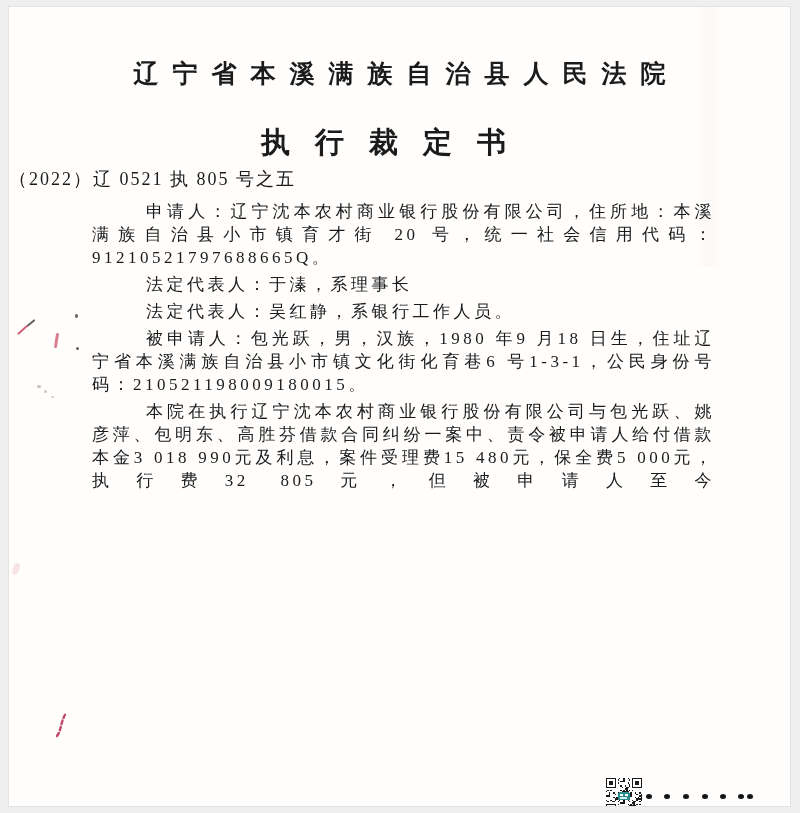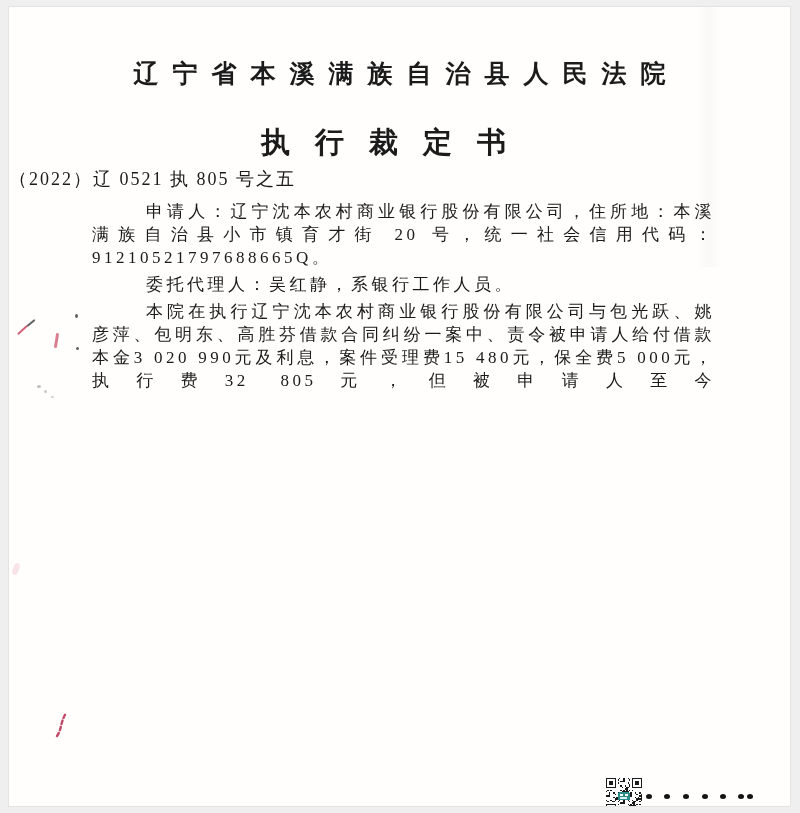--- a/index.html
+++ b/index.html
@@ -83,22 +83,24 @@
 
 <div class="scan">
   <div class="page">
 
     <div class="court-name">辽宁省本溪满族自治县人民法院</div>
     <div class="doc-title">执行裁定书</div>
     <div class="case-number">（2022）辽 0521 执 805 号之五</div>
 
     <div class="doc-body">
       <p class="para">申请人：辽宁沈本农村商业银行股份有限公司，住所地：本溪满族自治县小市镇育才街 20 号，统一社会信用代码：91210521797688665Q。</p>
-      <p class="para">委托代理人：吴红静，系银行工作人员。</p>
-      <p class="para para-last">本院在执行辽宁沈本农村商业银行股份有限公司与包光跃、姚彦萍、包明东、高胜芬借款合同纠纷一案中、责令被申请人给付借款本金3 020 990元及利息，案件受理费15 480元，保全费5 000元，执行费32 805元，但被申请人至今</p>
+      <p class="para">法定代表人：于溱，系理事长</p>
+      <p class="para">法定代表人：吴红静，系银行工作人员。</p>
+      <p class="para">被申请人：包光跃，男，汉族，1980 年9 月18 日生，住址辽宁省本溪满族自治县小市镇文化街化育巷6 号1-3-1，公民身份号码：210521198009180015。</p>
+      <p class="para para-last">本院在执行辽宁沈本农村商业银行股份有限公司与包光跃、姚彦萍、包明东、高胜芬借款合同纠纷一案中、责令被申请人给付借款本金3 018 990元及利息，案件受理费15 480元，保全费5 000元，执行费32 805元，但被申请人至今</p>
     </div>
 
     <div class="mark dark-slash-1"></div>
     <div class="mark dark-speck-1"></div>
     <div class="mark dark-speck-2"></div>
     <div class="mark red-slash-1"></div>
     <div class="mark red-curl-1"></div>
     <div class="mark gray-speck-1"></div>
     <div class="mark gray-speck-2"></div>
     <div class="mark gray-speck-3"></div>

